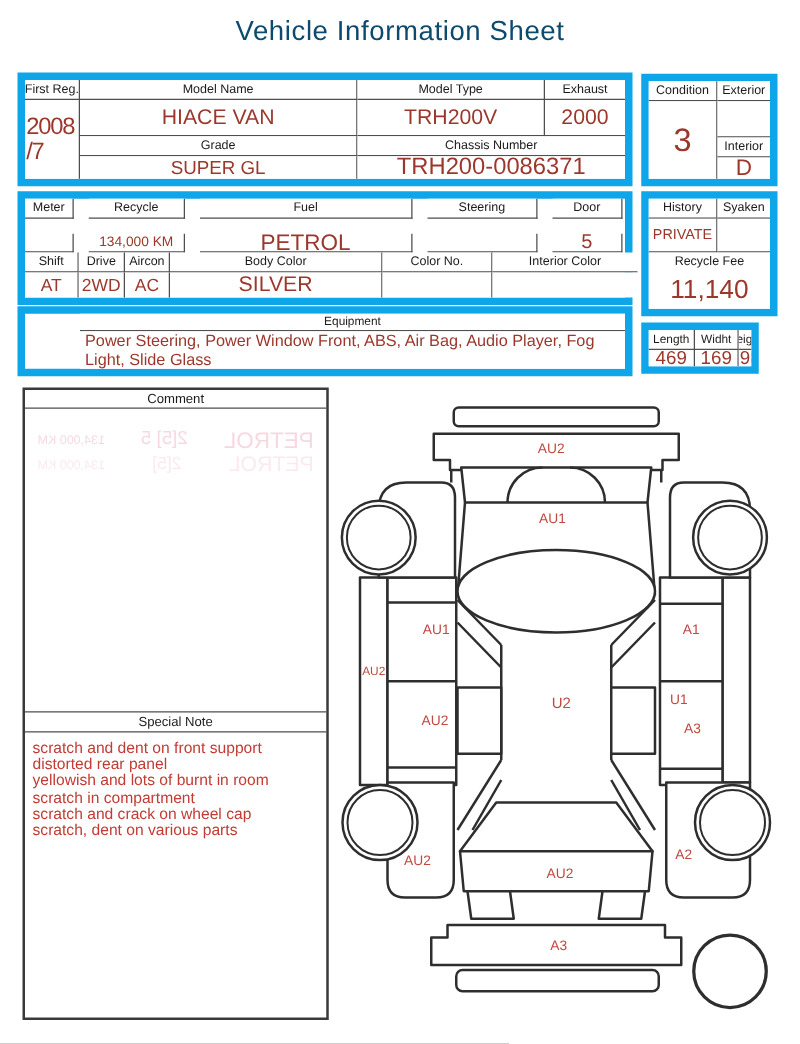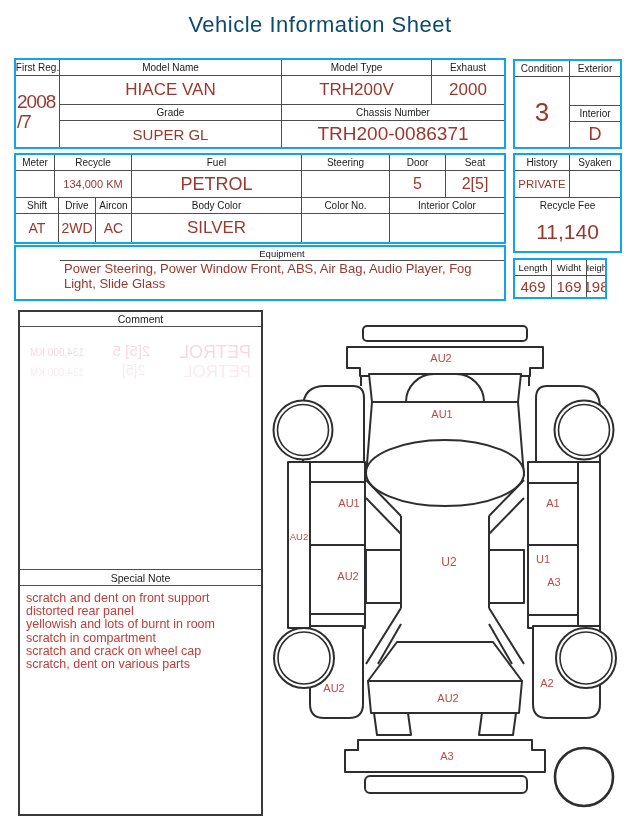--- a/index.html
+++ b/index.html
@@ -4,21 +4,21 @@
 <style>
   html,body{margin:0;padding:0;background:#888;}
   #sheet{
     position:relative;width:640px;height:835px;background:#ffffff;
     font-family:"Liberation Sans","DejaVu Sans",sans-serif;overflow:hidden;
   }
   .abs{position:absolute;box-sizing:border-box;}
   #title{left:0;top:12px;width:640px;text-align:center;font-size:22px;
     letter-spacing:.5px;color:#0c4a6e;}
   .t{position:absolute;display:grid;box-sizing:border-box;
-     border:2px solid #0ea5e9;background:#fff;}
+     border:6px solid #0ea5e9;background:#fff;}
   .c{border-right:1px solid #4e4e4e;border-bottom:1px solid #4e4e4e;
      display:flex;align-items:center;justify-content:center;
      box-sizing:border-box;overflow:hidden;background:#fff;}
   .br0{border-right:none;} .bb0{border-bottom:none;}
   .hd{font-size:10px;color:#1b1b1b;white-space:nowrap;}
   .hd9{font-size:9.5px;color:#1b1b1b;white-space:nowrap;}
   .vl{color:#9b372c;white-space:nowrap;}
   .sub{display:grid;box-sizing:border-box;}
   
   #comment-box{left:18px;top:310px;width:245px;height:506px;
@@ -71,21 +71,21 @@
        grid-template-columns:55px 1fr;grid-template-rows:16px 29px 16px 1fr;">
     <div class="c hd" style="grid-area:1/1">Condition</div>
     <div class="c hd br0" style="grid-area:1/2">Exterior</div>
     <div class="c vl bb0" style="grid-area:2/1/5/2;font-size:26px">3</div>
     <div class="c vl br0" style="grid-area:2/2"></div>
     <div class="c hd br0" style="grid-area:3/2">Interior</div>
     <div class="c vl br0 bb0" style="grid-area:4/2;font-size:18px">D</div>
   </div>
 
   <div class="t" style="left:14px;top:153px;width:492px;height:91px;grid-template-rows:43px 1fr;">
-    <div class="sub" style="grid-template-columns:39px 77px 170px 88px 56px 1fr;grid-template-rows:16px 1fr;">
+    <div class="sub" style="grid-template-columns:39px 77px 170px 88px 56px 1fr;grid-template-rows:16px 1fr;gap:12px;">
       <div class="c hd">Meter</div>
       <div class="c hd">Recycle</div>
       <div class="c hd">Fuel</div>
       <div class="c hd">Steering</div>
       <div class="c hd">Door</div>
       <div class="c hd br0">Seat</div>
       <div class="c vl"></div>
       <div class="c vl" style="font-size:11px">134,000 KM</div>
       <div class="c vl" style="font-size:18px">PETROL</div>
       <div class="c vl"></div>

